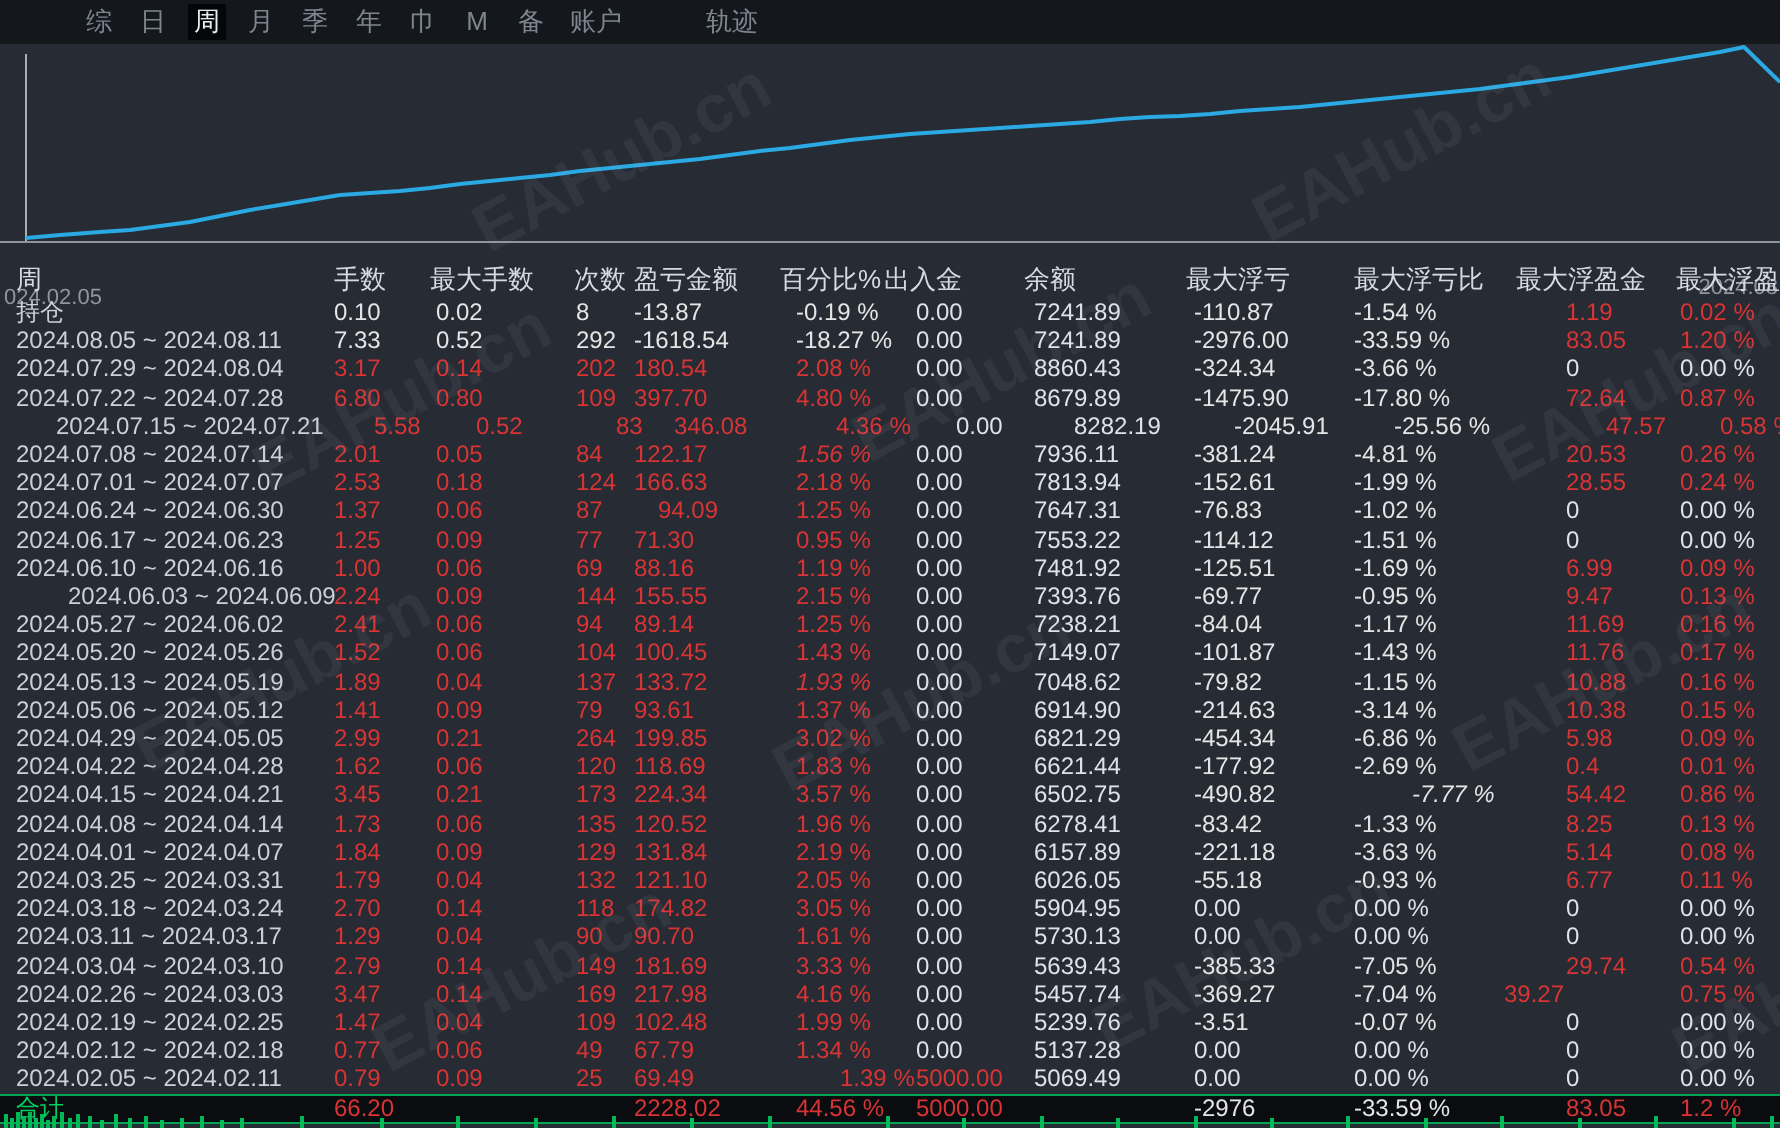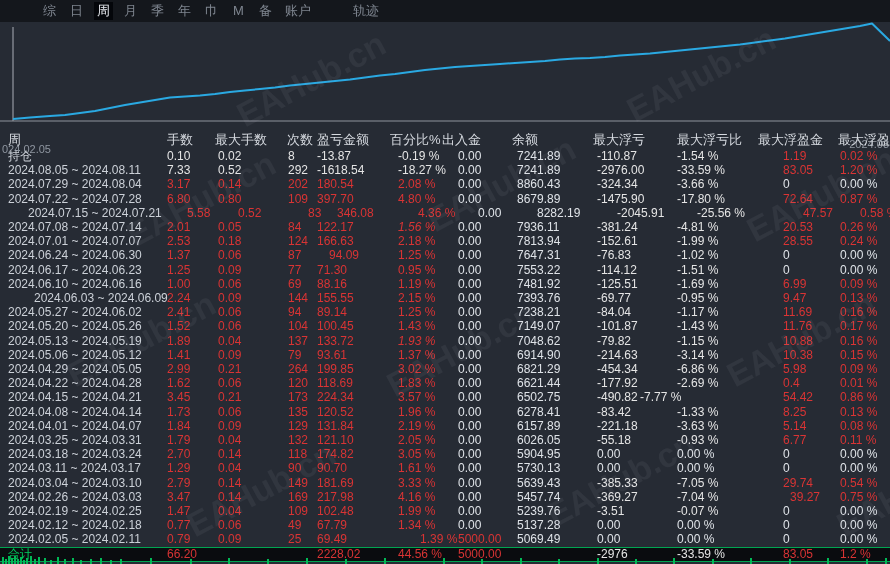--- a/index.html
+++ b/index.html
@@ -322,21 +322,21 @@
       <div class="row" style="top: 257.4px;">
         <span class="cell lbl" style="left: 8px;">2024.04.15 ~ 2024.04.21</span>
         <span class="cell r" style="left: 167px;">3.45</span>
         <span class="cell r" style="left: 218px;">0.21</span>
         <span class="cell r" style="left: 288px;">173</span>
         <span class="cell r" style="left: 317px;">224.34</span>
         <span class="cell r" style="left: 398px;">3.57 %</span>
         <span class="cell w" style="left: 458px;">0.00</span>
         <span class="cell w" style="left: 517px;">6502.75</span>
         <span class="cell g" style="left: 597px;">-490.82</span>
-        <span class="cell g" style="left: 640px;">-7.77 %</span>
+        <span class="cell g" style="left: 706px; font-style: italic;">-7.77 %</span>
         <span class="cell r" style="left: 783px;">54.42</span>
         <span class="cell r" style="left: 840px;">0.86 %</span>
       </div>
       <div class="row" style="top: 271.6px;">
         <span class="cell lbl" style="left: 8px;">2024.04.08 ~ 2024.04.14</span>
         <span class="cell r" style="left: 167px;">1.73</span>
         <span class="cell r" style="left: 218px;">0.06</span>
         <span class="cell r" style="left: 288px;">135</span>
         <span class="cell r" style="left: 317px;">120.52</span>
         <span class="cell r" style="left: 398px;">1.96 %</span>
@@ -421,21 +421,21 @@
         <span class="cell lbl" style="left: 8px;">2024.02.26 ~ 2024.03.03</span>
         <span class="cell r" style="left: 167px;">3.47</span>
         <span class="cell r" style="left: 218px;">0.14</span>
         <span class="cell r" style="left: 288px;">169</span>
         <span class="cell r" style="left: 317px;">217.98</span>
         <span class="cell r" style="left: 398px;">4.16 %</span>
         <span class="cell w" style="left: 458px;">0.00</span>
         <span class="cell w" style="left: 517px;">5457.74</span>
         <span class="cell g" style="left: 597px;">-369.27</span>
         <span class="cell g" style="left: 677px;">-7.04 %</span>
-        <span class="cell r" style="left: 790px;">39.27</span>
+        <span class="cell r" style="left: 752px;">39.27</span>
         <span class="cell r" style="left: 840px;">0.75 %</span>
       </div>
       <div class="row" style="top: 371px;">
         <span class="cell lbl" style="left: 8px;">2024.02.19 ~ 2024.02.25</span>
         <span class="cell r" style="left: 167px;">1.47</span>
         <span class="cell r" style="left: 218px;">0.04</span>
         <span class="cell r" style="left: 288px;">109</span>
         <span class="cell r" style="left: 317px;">102.48</span>
         <span class="cell r" style="left: 398px;">1.99 %</span>
         <span class="cell w" style="left: 458px;">0.00</span>

